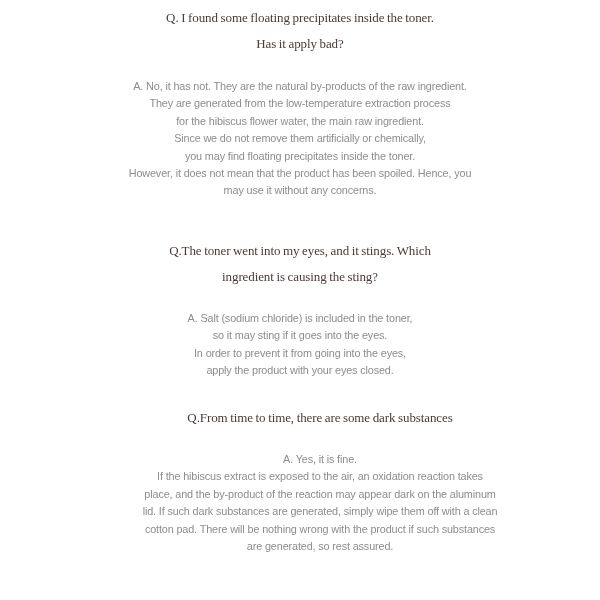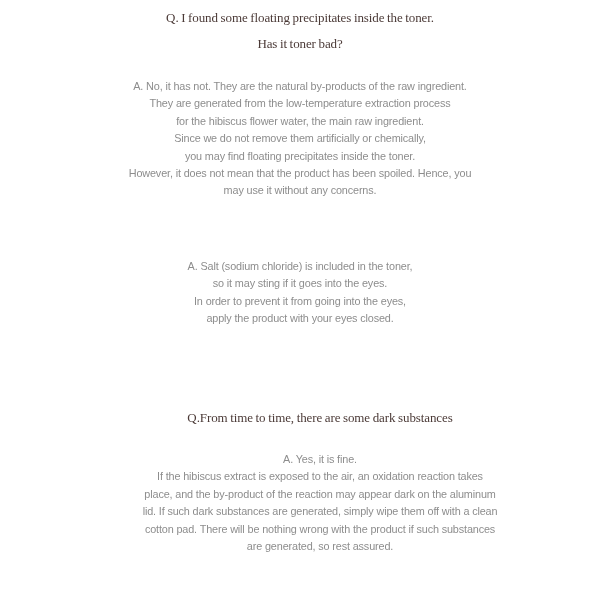--- a/index.html
+++ b/index.html
@@ -64,34 +64,38 @@
   #block-3 .faq-answer { margin-top: 20px; }
 </style>
 </head>
 <body>
 
 <div class="page">
 
   <div class="faq-block" id="block-1">
     <div class="faq-question">
       <span class="qline">Q. I found some floating precipitates inside the toner.</span>
-      <span class="qline">Has it toner bad?</span>
+      <span class="qline">Has it apply bad?</span>
     </div>
     <div class="faq-answer">
       <span class="aline">A. No, it has not. They are the natural by-products of the raw ingredient.</span>
       <span class="aline">They are generated from the low-temperature extraction process</span>
       <span class="aline">for the hibiscus flower water, the main raw ingredient.</span>
       <span class="aline">Since we do not remove them artificially or chemically,</span>
       <span class="aline">you may find floating precipitates inside the toner.</span>
       <span class="aline">However, it does not mean that the product has been spoiled. Hence, you</span>
       <span class="aline">may use it without any concerns.</span>
     </div>
   </div>
 
   <div class="faq-block" id="block-2">
+    <div class="faq-question">
+      <span class="qline">Q.The toner went into my eyes, and it stings. Which</span>
+      <span class="qline">ingredient is causing the sting?</span>
+    </div>
     <div class="faq-answer">
       <span class="aline">A. Salt (sodium chloride) is included in the toner,</span>
       <span class="aline">so it may sting if it goes into the eyes.</span>
       <span class="aline">In order to prevent it from going into the eyes,</span>
       <span class="aline">apply the product with your eyes closed.</span>
     </div>
   </div>
 
   <div class="faq-block" id="block-3">
     <div class="faq-question">

